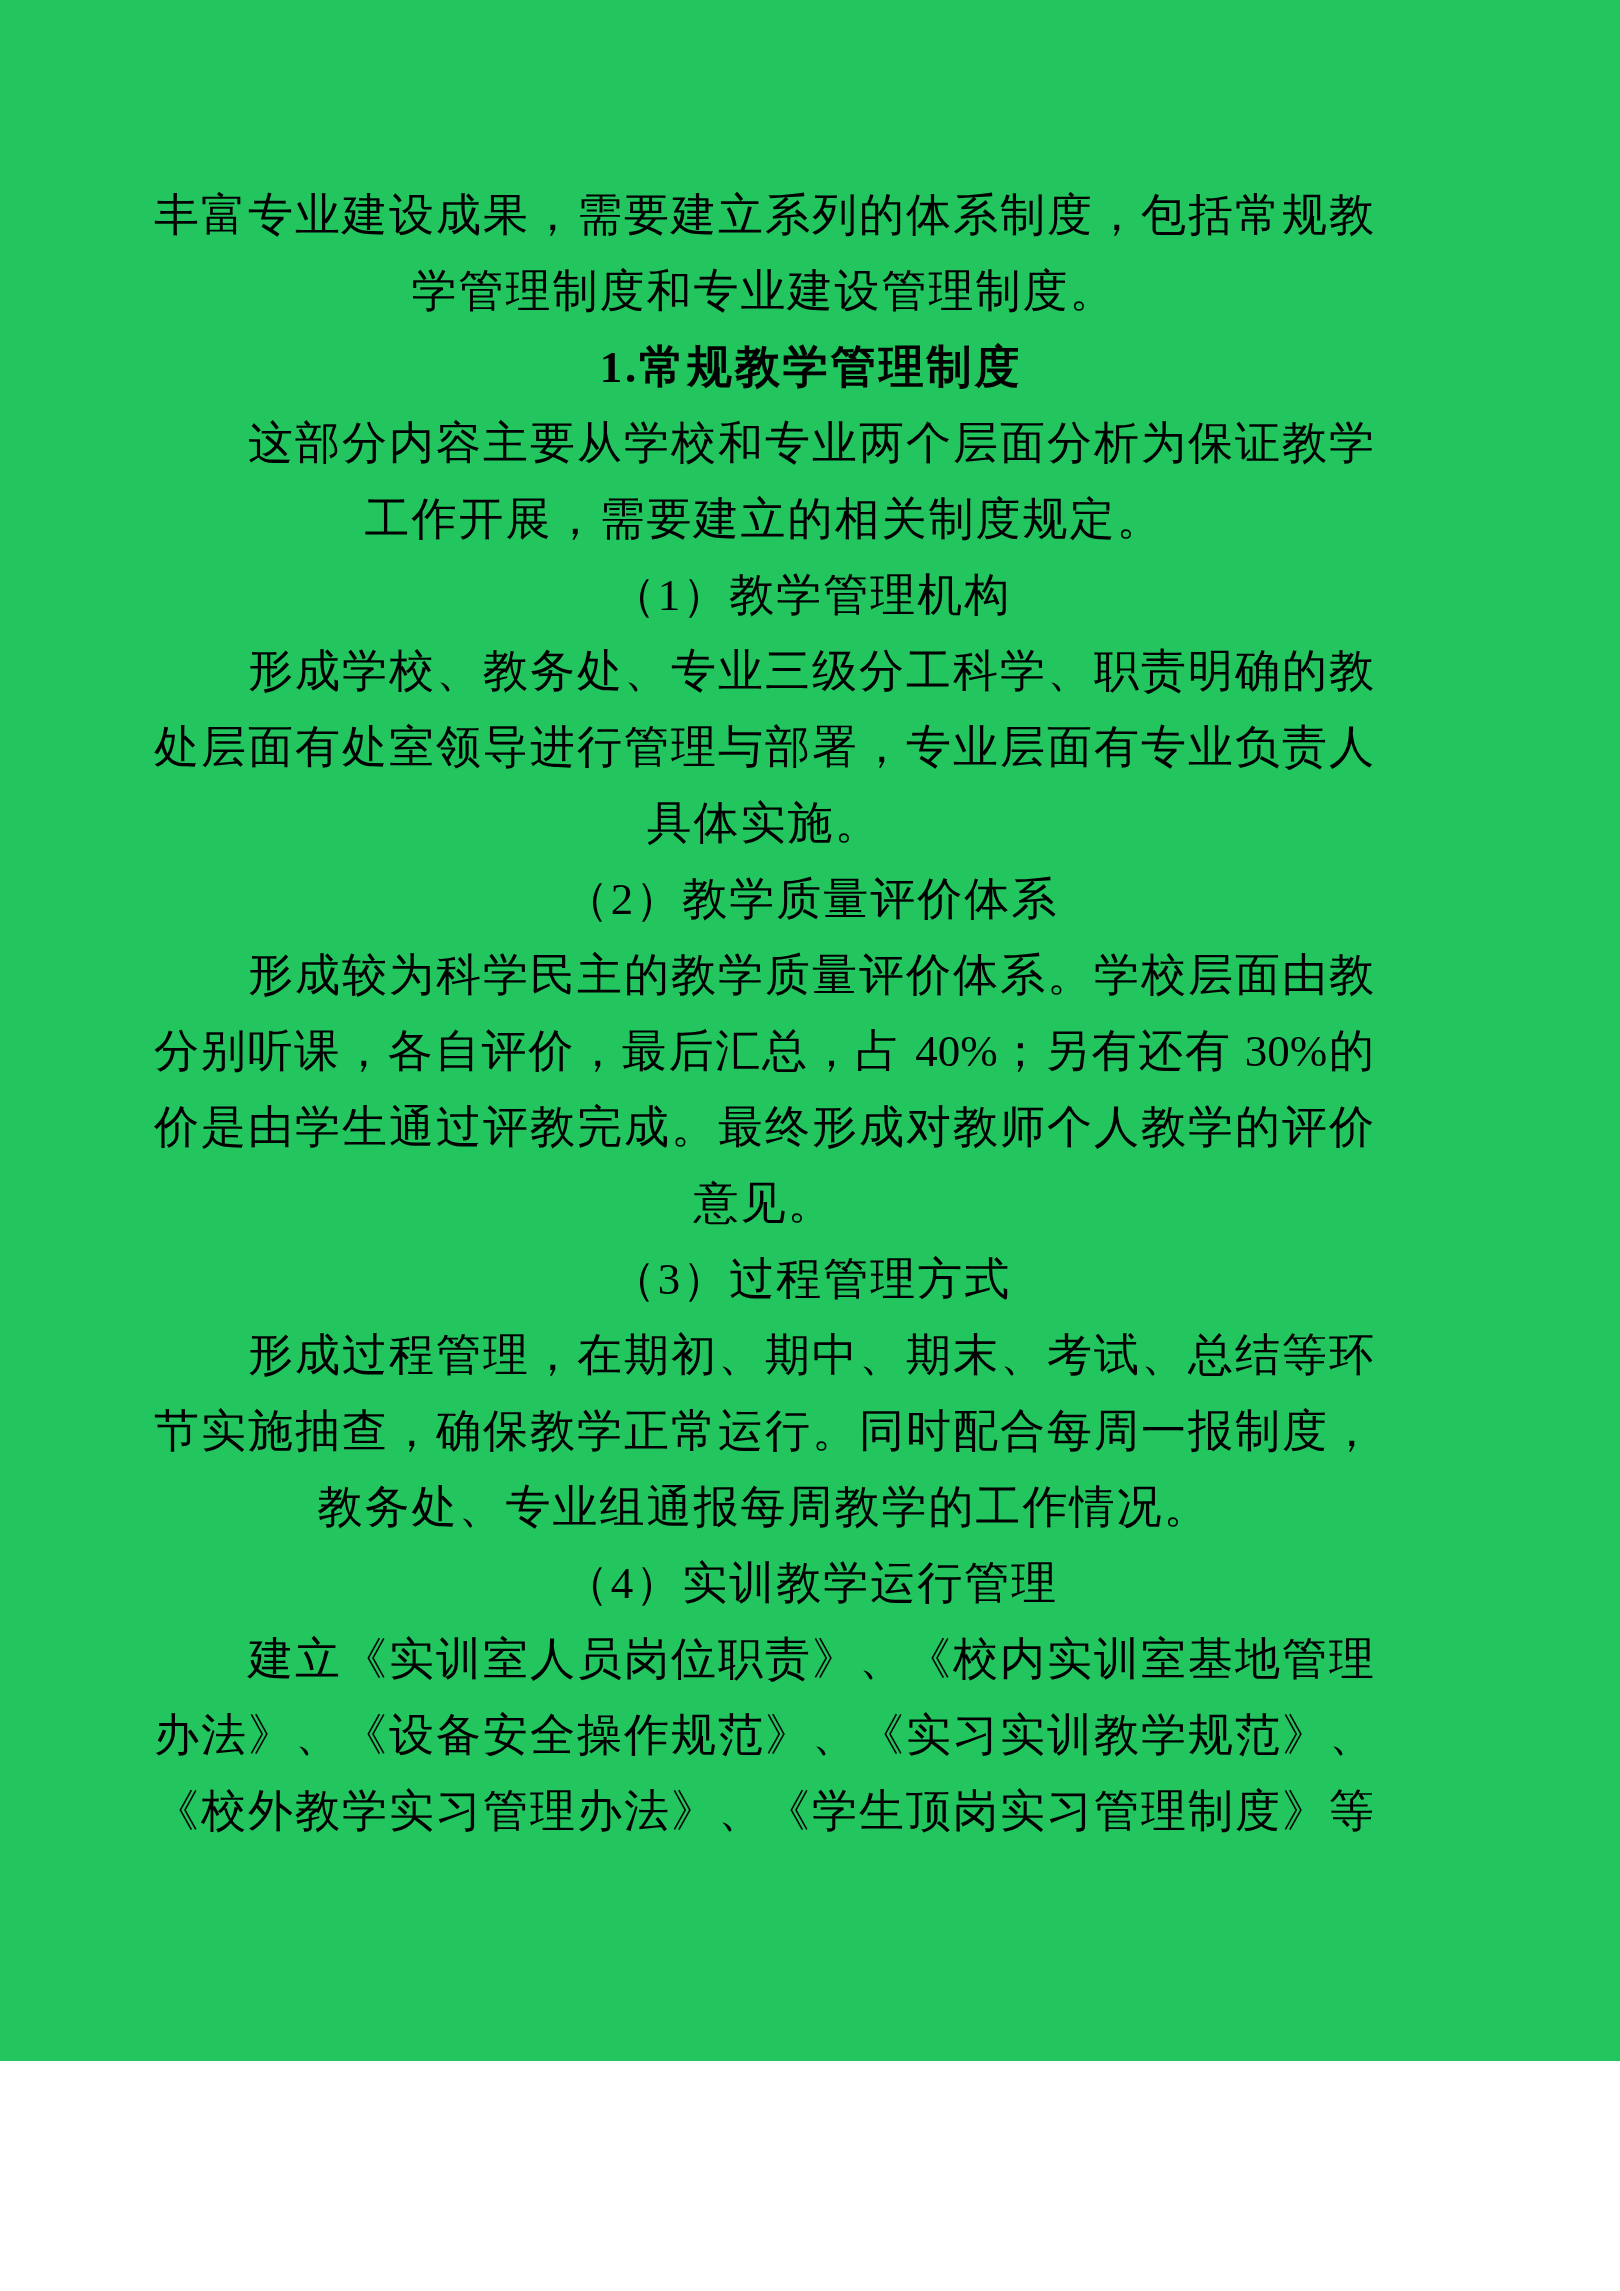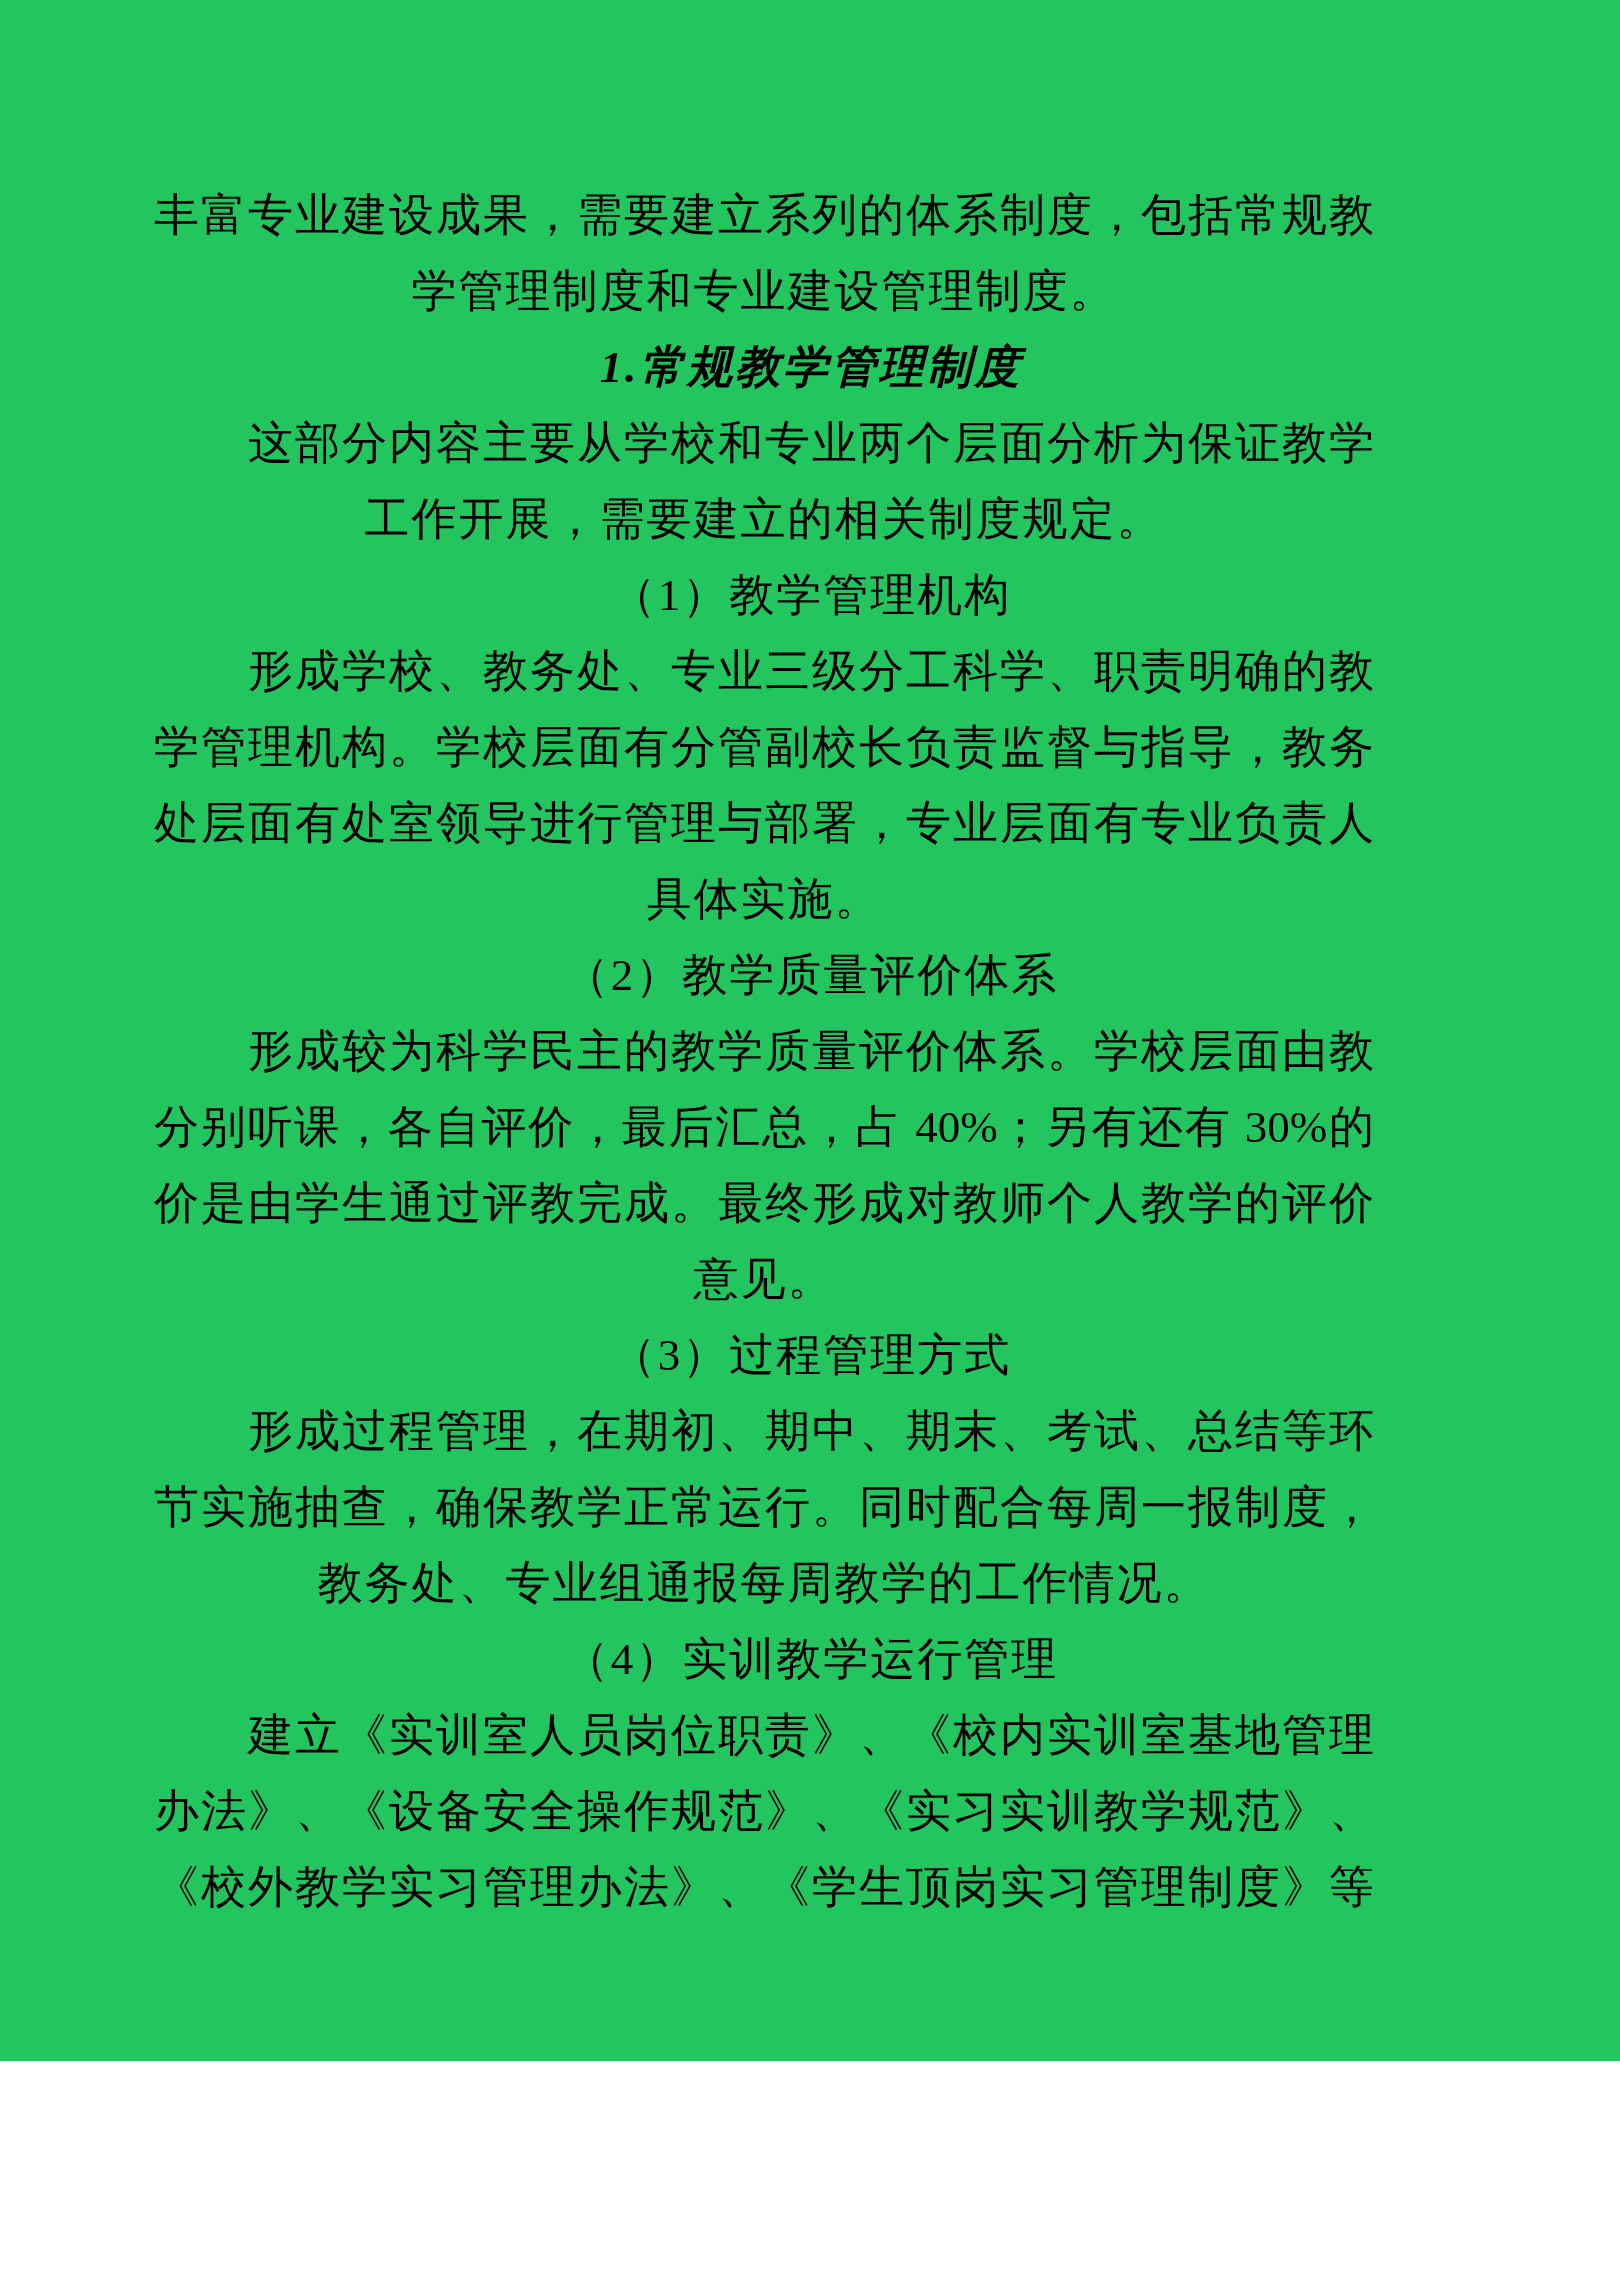--- a/index.html
+++ b/index.html
@@ -44,21 +44,20 @@
     width: 100%;
     height: 0;
   }
   
   .line.fill-indent, .line.left-indent, .line.heading {
     text-indent: 94px;
   }
   .line.heading {
     font-weight: bold;
     letter-spacing: 2.9px;
-    font-style: italic;
   }
   .page-number {
     position: absolute;
     top: 2119px;
     left: 0;
     width: 1601px;
     text-align: right;
     font-size: 30px;
     line-height: 45px;
     letter-spacing: 1px;
@@ -69,21 +68,20 @@
 
 <div class="page">
   <div class="text-column">
       <div class="line fill">丰富专业建设成果，需要建立系列的体系制度，包括常规教</div>
       <div class="line left">学管理制度和专业建设管理制度。</div>
       <div class="line heading">1.常规教学管理制度</div>
       <div class="line fill-indent">这部分内容主要从学校和专业两个层面分析为保证教学</div>
       <div class="line left">工作开展，需要建立的相关制度规定。</div>
       <div class="line left-indent">（1）教学管理机构</div>
       <div class="line fill-indent">形成学校、教务处、专业三级分工科学、职责明确的教</div>
-      <div class="line fill">学管理机构。学校层面有分管副校长负责监督与指导，教务</div>
       <div class="line fill">处层面有处室领导进行管理与部署，专业层面有专业负责人</div>
       <div class="line left">具体实施。</div>
       <div class="line left-indent">（2）教学质量评价体系</div>
       <div class="line fill-indent">形成较为科学民主的教学质量评价体系。学校层面由教</div>
       <div class="line fill">分别听课，各自评价，最后汇总，占 40%；另有还有 30%的评</div>
       <div class="line fill">价是由学生通过评教完成。最终形成对教师个人教学的评价</div>
       <div class="line left">意见。</div>
       <div class="line left-indent">（3）过程管理方式</div>
       <div class="line fill-indent">形成过程管理，在期初、期中、期末、考试、总结等环</div>
       <div class="line fill">节实施抽查，确保教学正常运行。同时配合每周一报制度，</div>

